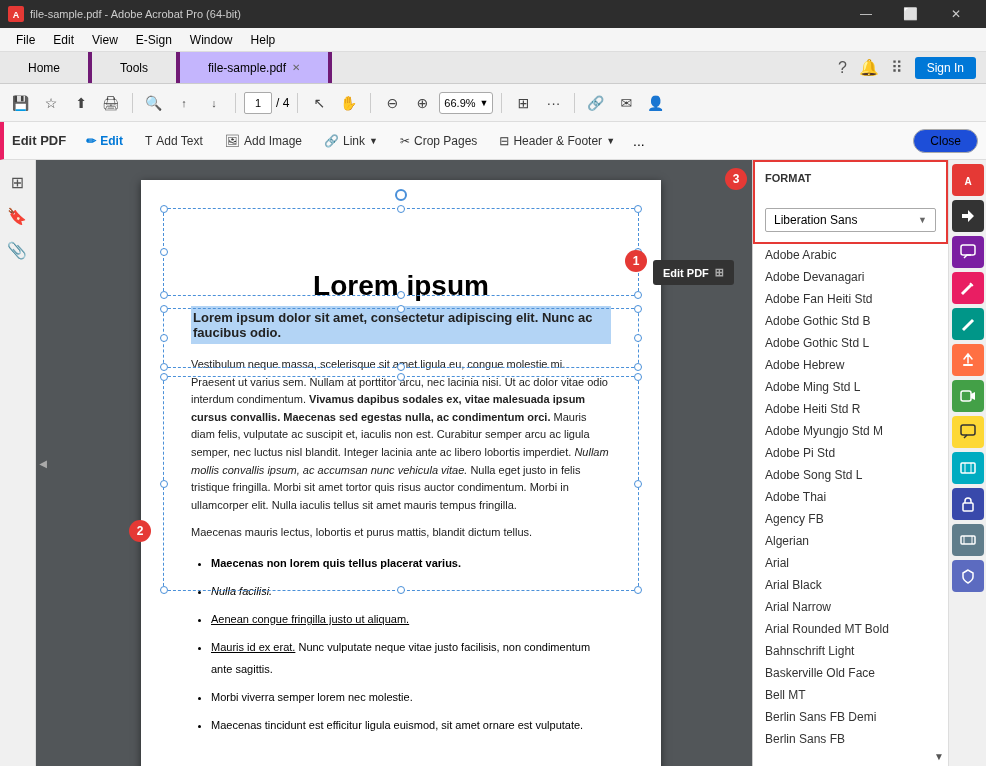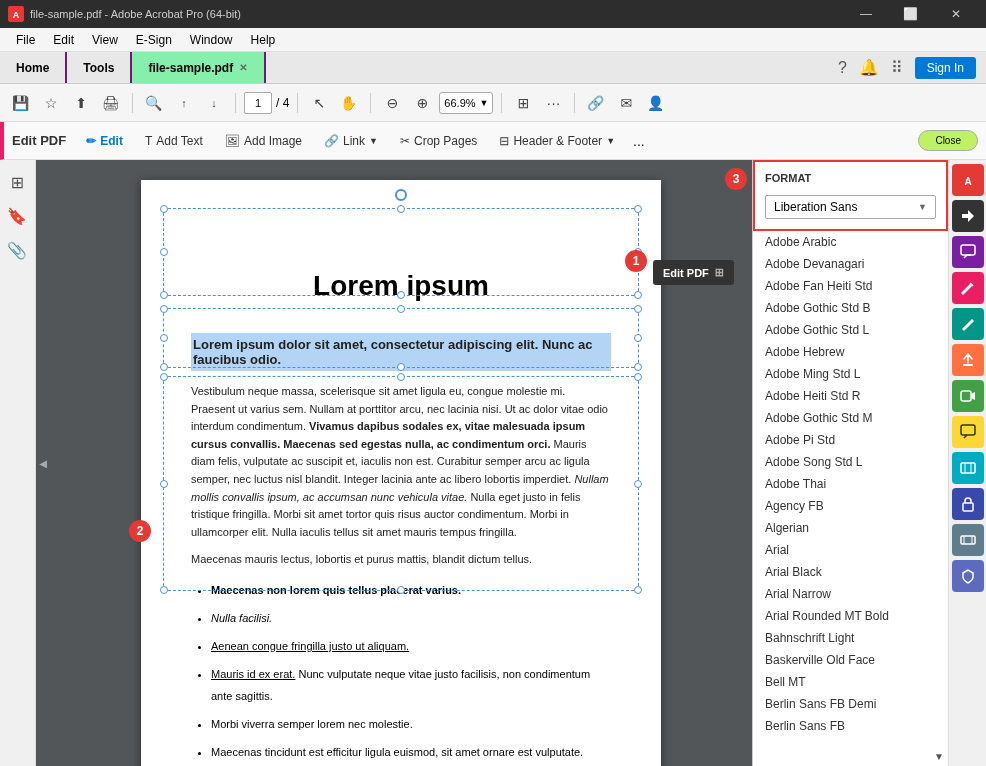--- a/index.html
+++ b/index.html
@@ -26,33 +26,32 @@
     .tab-bar {
       background: #e8e8e8;
       height: 32px;
       display: flex;
       align-items: stretch;
       border-bottom: 1px solid #ccc;
     }
     .tab {
       display: flex;
       align-items: center;
-      padding: 0 16px;
+      padding: 0 28px;
       font-size: 12px;
       cursor: pointer;
-      border-right: 2px solid #701a75;
+      border-right: 4px solid #701a75;
       gap: 6px;
-      font-weight: bold;
     }
     .tab.active {
       background: white;
       border-bottom: none;
     }
     .tab.pdf-tab {
-      background: #86efac;
+      background: #c4b5fd;
     }
     .tab-close { font-size: 10px; color: #666; cursor: pointer; }
     .tab-right { margin-left: auto; display: flex; align-items: center; padding-right: 10px; gap: 12px; }
 
     
     .toolbar {
       background: #f5f5f5;
       height: 38px;
       display: flex;
       align-items: center;
@@ -103,22 +102,22 @@
       font-size: 12px;
       color: #333;
     }
     .edit-btn.active { color: #0078d7; font-weight: bold; }
     .close-btn {
       margin-left: auto;
       padding: 4px 16px;
       border: 1px solid #aaa;
       border-radius: 14px;
       cursor: pointer;
-      font-size: 10px;
-      background: #bef264;
+      font-size: 12px;
+      background: #1d4ed8;
     }
     .more-btn { padding: 4px 6px; cursor: pointer; border-radius: 3px; font-size: 14px; }
 
     
     .main-area {
       display: flex;
       height: calc(766px - 28px - 24px - 32px - 38px - 38px);
       background: #525659;
       overflow: hidden;
     }
@@ -182,38 +181,38 @@
       height: 12px;
       border-radius: 50%;
       background: white;
       border: 2px solid #4a90d9;
       position: absolute;
       top: -20px;
       left: 50%;
       transform: translateX(-50%);
     }
 
-    .pdf-heading { font-size: 28px; font-weight: bold; text-align: center; margin-bottom: 31px; }
+    .pdf-heading { font-size: 28px; font-weight: bold; text-align: center; margin-bottom: 4px; }
 
     .pdf-body { font-size: 11px; line-height: 1.6; color: #222; }
     .pdf-body p { margin-bottom: 10px; }
     .bullet-list { margin-left: 20px; font-size: 11px; line-height: 2; }
     .bullet-item { margin-bottom: 6px; }
 
     
     .format-section {
       border: 2px solid #e53935;
       margin: 0;
       padding: 10px;
     }
     .format-label {
       font-size: 11px;
       font-weight: bold;
       color: #333;
-      margin-bottom: 11px;
+      margin-bottom: 24px;
       text-transform: uppercase;
     }
     .font-dropdown {
       display: flex;
       align-items: center;
       border: 1px solid #aaa;
       border-radius: 2px;
       padding: 4px 8px;
       font-size: 12px;
       background: white;
@@ -511,21 +510,21 @@
 
     <div class="font-list">
       <div class="font-item">Adobe Arabic</div>
       <div class="font-item">Adobe Devanagari</div>
       <div class="font-item">Adobe Fan Heiti Std</div>
       <div class="font-item">Adobe Gothic Std B</div>
       <div class="font-item">Adobe Gothic Std L</div>
       <div class="font-item">Adobe Hebrew</div>
       <div class="font-item">Adobe Ming Std L</div>
       <div class="font-item">Adobe Heiti Std R</div>
-      <div class="font-item">Adobe Gothic Std M</div>
+      <div class="font-item">Adobe Myungjo Std M</div>
       <div class="font-item">Adobe Pi Std</div>
       <div class="font-item">Adobe Song Std L</div>
       <div class="font-item">Adobe Thai</div>
       <div class="font-item">Agency FB</div>
       <div class="font-item">Algerian</div>
       <div class="font-item">Arial</div>
       <div class="font-item">Arial Black</div>
       <div class="font-item">Arial Narrow</div>
       <div class="font-item">Arial Rounded MT Bold</div>
       <div class="font-item">Bahnschrift Light</div>

